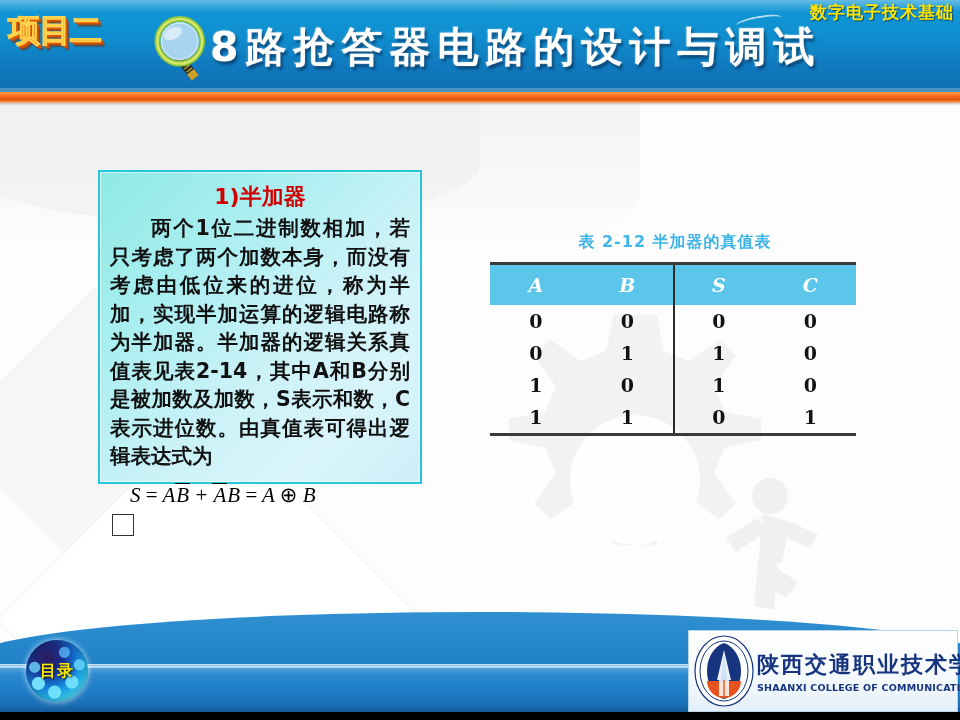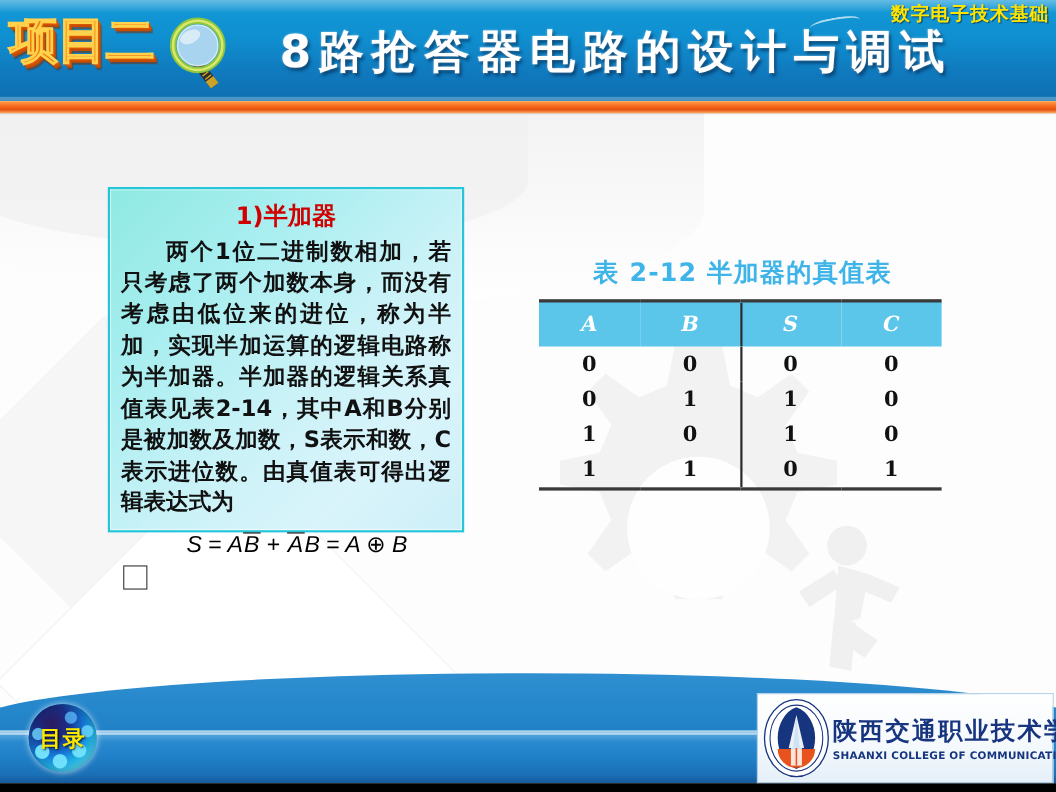--- a/index.html
+++ b/index.html
@@ -53,36 +53,36 @@
     background:linear-gradient(180deg,#ff9f45 0%,#f4651a 45%,#e2520c 70%,#ffb066 100%);
     box-shadow:0 1px 2px rgba(0,0,0,.25);
   }
 
   .project-tag{
     position:absolute;left:6px;top:8px;width:190px;height:76px;
   }
   .project-tag .ptxt{
     position:absolute;left:2px;top:6px;
     font-family:"DejaVu Sans","Liberation Sans",sans-serif;
-    font-size:45px;font-weight:bold;letter-spacing:-1px;
+    font-size:32px;font-weight:bold;letter-spacing:-1px;
     color:#f57c10;
     text-shadow:
       1px 1px 0 #e05a00, 2px 2px 0 #d75400, 3px 3px 0 #c44c00,
       4px 5px 1px rgba(120,40,0,.55);
     -webkit-text-stroke:1px #ffd24d;
     line-height:1;
   }
   .magnifier{position:absolute;left:125px;top:6px;width:78px;height:74px;}
 
   .title-main{
     position:absolute;left:210px;top:16px;width:700px;height:62px;
     font-size:41px;font-weight:bold;color:#ffffff;letter-spacing:7px;
     font-family:"DejaVu Sans","Liberation Sans",sans-serif;
     text-shadow:2px 3px 3px rgba(0,40,80,.65), 0 0 2px rgba(255,255,255,.6);
-    white-space:nowrap;line-height:62px;text-align:center;
+    white-space:nowrap;line-height:62px;
   }
   .course-tag{
     position:absolute;right:6px;top:1px;
     font-size:17px;font-weight:bold;color:#ffe400;letter-spacing:1px;
     text-shadow:1px 1px 1px rgba(0,40,70,.7);
     white-space:nowrap;
     text-align:center;
   }
   .course-tag-swoosh{
     position:absolute;right:178px;top:16px;width:46px;height:9px;
@@ -102,35 +102,35 @@
     text-align:center;font-size:22px;font-weight:bold;color:#d00000;
     margin:2px 0 2px 0;letter-spacing:0px;
   }
   .tb-body{
     font-size:20.5px;line-height:28.5px;color:#111111;font-weight:bold;
     text-align:justify;text-indent:2em;
     font-family:"DejaVu Sans","Liberation Sans",sans-serif;
     letter-spacing:0px;word-break:break-all;
   }
   .formula{
-    font-family:Liberation Sans, sans-serif;
+    font-family:Liberation Serif, serif;
     font-style:italic;font-size:21px;color:#000;
-    margin:12px 0 0 20px;white-space:nowrap;text-align:center;
+    margin:12px 0 0 20px;white-space:nowrap;
   }
   .formula .ovr{border-top:1.6px solid #000;padding:0 1px;display:inline-block;line-height:1.05;}
   .formula .op{font-style:normal;}
   .formula2{margin-top:14px;margin-left:34px;}
   .tb-endbox{
     width:20px;height:20px;border:1.6px solid #333;margin:6px 0 0 2px;background:transparent;
   }
 
   
   .table-wrap{position:absolute;left:490px;top:232px;width:370px;}
   .tbl-caption{
-    text-align:center;color:#3fb4e8;font-size:23px;font-weight:bold;
+    text-align:center;color:#3fb4e8;font-size:16px;font-weight:bold;
     letter-spacing:1px;margin-bottom:9px;white-space:nowrap;
   }
   table.truth{
     border-collapse:collapse;width:366px;
     font-family:"DejaVu Serif","Liberation Serif",serif;
   }
   table.truth thead th{
     background:#5cc6ea;color:#ffffff;font-style:italic;font-weight:bold;
     font-size:19px;height:38px;border:none;
   }
@@ -169,21 +169,21 @@
     background:
       radial-gradient(circle at 20% 70%, rgba(120,230,255,.95) 0 6px, transparent 7px),
       radial-gradient(circle at 46% 84%, rgba(120,230,255,.9) 0 6px, transparent 7px),
       radial-gradient(circle at 74% 68%, rgba(120,230,255,.9) 0 6px, transparent 7px),
       radial-gradient(circle at 14% 44%, rgba(110,215,255,.8) 0 5px, transparent 6px),
       radial-gradient(circle at 86% 40%, rgba(110,215,255,.8) 0 5px, transparent 6px),
       radial-gradient(circle at 62% 20%, rgba(90,190,255,.75) 0 5px, transparent 6px);
   }
   .toc-btn .toc-label{
     position:absolute;inset:0;display:flex;align-items:center;justify-content:center;
-    font-size:20px;font-weight:bold;color:#ffe800;letter-spacing:1px;
+    font-size:16px;font-weight:bold;color:#ffe800;letter-spacing:1px;
     text-shadow:1px 1px 2px rgba(0,0,0,.8);
   }
 
   .school-logo{
     position:absolute;left:688px;top:630px;width:268px;height:80px;
     background:linear-gradient(180deg,#ffffff 0%,#f4f9fd 60%,#e4eff8 100%);
     border:1px solid #b9d4e8;
     display:flex;align-items:center;
   }
   .school-logo .emblem{width:62px;height:74px;flex:0 0 62px;margin-left:4px;}

